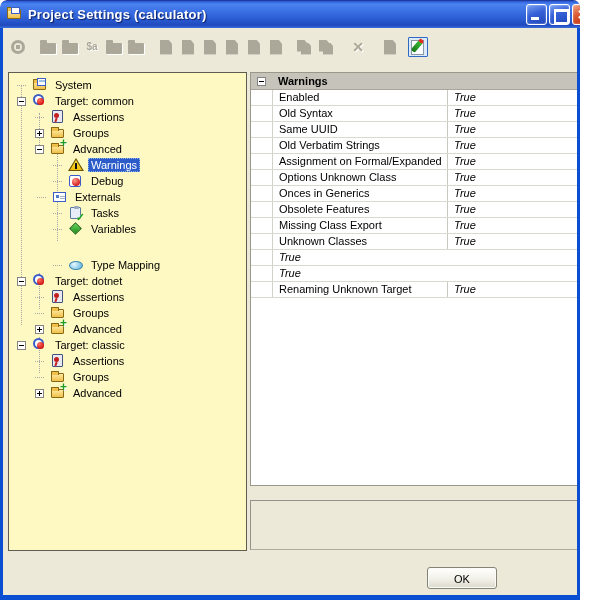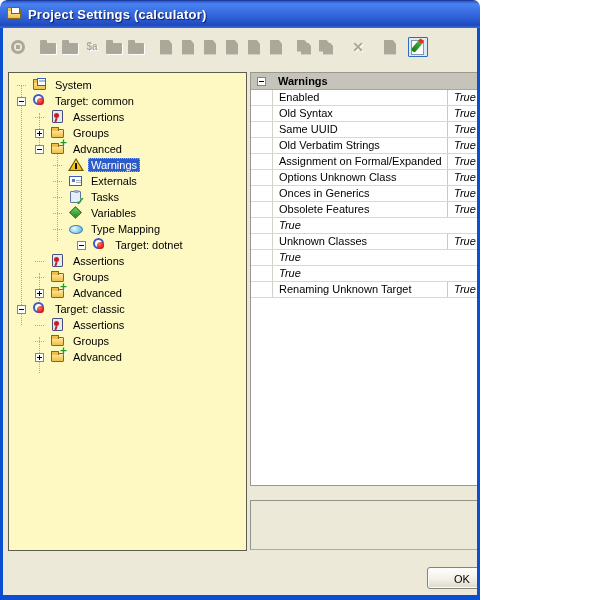--- a/index.html
+++ b/index.html
@@ -1,18 +1,18 @@
 <!DOCTYPE html>
 <html><head>
 <meta charset="utf-8">
 <style>
   html,body{margin:0;padding:0;background:#fff;}
   *{box-sizing:border-box;}
   .window{
-    position:relative;width:480px;height:600px;
+    position:relative;width:580px;height:600px;
     font-family:"Liberation Sans",sans-serif;font-size:11px;color:#000;
     background:#ECE9D8;border-radius:7px 7px 0 0;overflow:hidden;
   }
   
   .frame{position:absolute;left:0;top:28px;right:0;bottom:0;
     border:solid #0A4FD2;border-width:0 3px 5px 3px;pointer-events:none;z-index:60;}
   
   .titlebar{
     position:absolute;left:0;top:0;width:600px;height:28px;z-index:40;
     background:linear-gradient(180deg,#16297F 0%,#2E5BD6 5%,#4A83F0 14%,#3B70E4 40%,#2A5BD2 70%,#1F49BC 90%,#3768D8 98%);
@@ -249,20 +249,28 @@
         <div class="tree-row" style="padding-left: 44px;">
           <span class="stub"></span>
           <span class="ti ti-warning">
             <span class="tri-o"></span>
             <span class="tri"></span>
           </span>
           <span class="tree-label sel">Warnings</span>
         </div>
         <div class="tree-row" style="padding-left: 44px;">
           <span class="stub"></span>
+          <span class="ti ti-debug">
+            <span class="sq"></span>
+            <span class="ball"></span>
+          </span>
+          <span class="tree-label">Debug</span>
+        </div>
+        <div class="tree-row" style="padding-left: 28px;">
+          <span class="stub"></span>
           <span class="ti ti-externals">
             <span class="box"></span>
           </span>
           <span class="tree-label">Externals</span>
         </div>
         <div class="tree-row" style="padding-left: 44px;">
           <span class="stub"></span>
           <span class="ti ti-tasks">
             <span class="pad"></span>
             <span class="clip"></span>
@@ -270,28 +278,28 @@
           </span>
           <span class="tree-label">Tasks</span>
         </div>
         <div class="tree-row" style="padding-left: 44px; align-items: center;">
           <span class="stub"></span>
           <span class="ti ti-variables">
             <span class="dia"></span>
           </span>
           <span class="tree-label">Variables</span>
         </div>
-        <div class="tree-row" style="padding-left: 44px;">
+        <div class="tree-row" style="padding-left: 44px; margin-top: 20px;">
           <span class="stub"></span>
           <span class="ti ti-typemap">
             <span class="ell"></span>
           </span>
           <span class="tree-label">Type Mapping</span>
         </div>
-        <div class="tree-row" style="padding-left: 8px; justify-content: center;">
+        <div class="tree-row" style="padding-left: 8px;">
           <span class="toggle"></span>
           <span class="ti ti-target">
             <span class="ring"></span>
             <span class="dot"></span>
           </span>
           <span class="tree-label">Target: dotnet</span>
         </div>
         <div class="tree-row" style="padding-left: 26px;">
           <span class="stub"></span>
           <span class="ti ti-assertions">
@@ -392,20 +400,21 @@
           <span class="g-name">Onces in Generics</span>
           <span class="g-value">True</span>
         </div>
         <div class="grid-row">
           <span class="g-gutter"></span>
           <span class="g-name">Obsolete Features</span>
           <span class="g-value">True</span>
         </div>
         <div class="grid-row">
           <span class="g-gutter"></span>
+          <span class="g-name">Missing Class Export</span>
           <span class="g-value">True</span>
         </div>
         <div class="grid-row">
           <span class="g-gutter"></span>
           <span class="g-name">Unknown Classes</span>
           <span class="g-value">True</span>
         </div>
         <div class="grid-row">
           <span class="g-gutter"></span>
           <span class="g-value">True</span>

